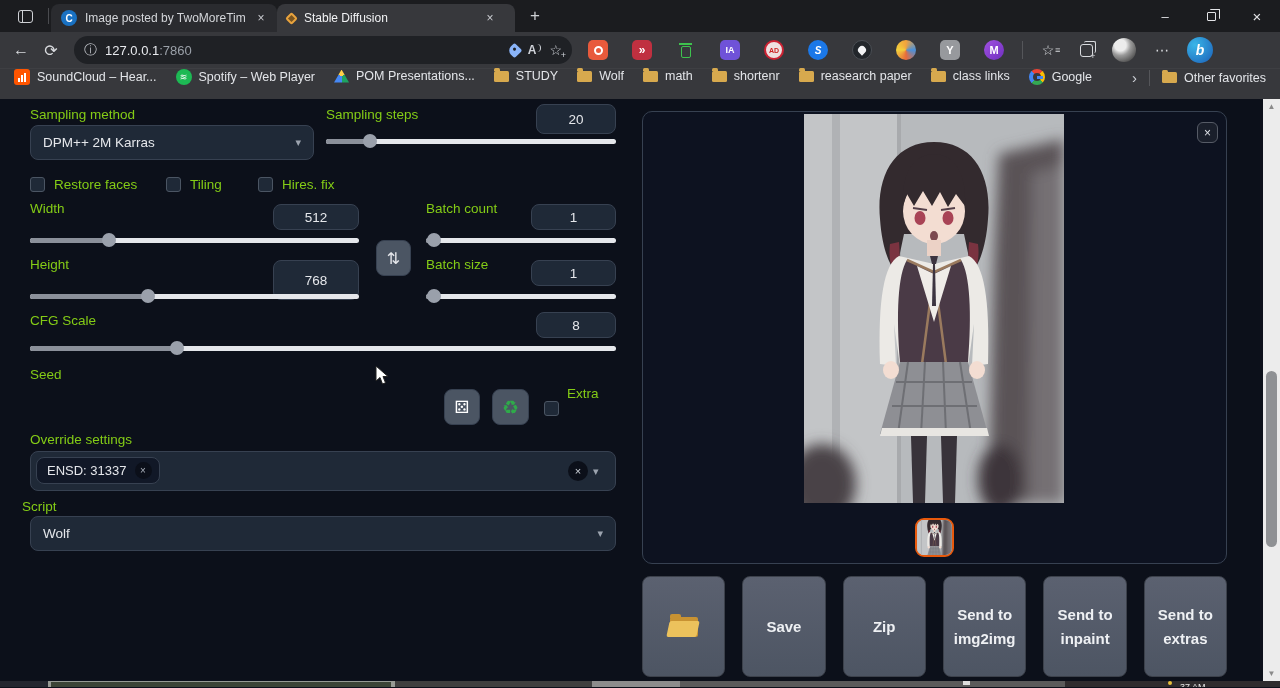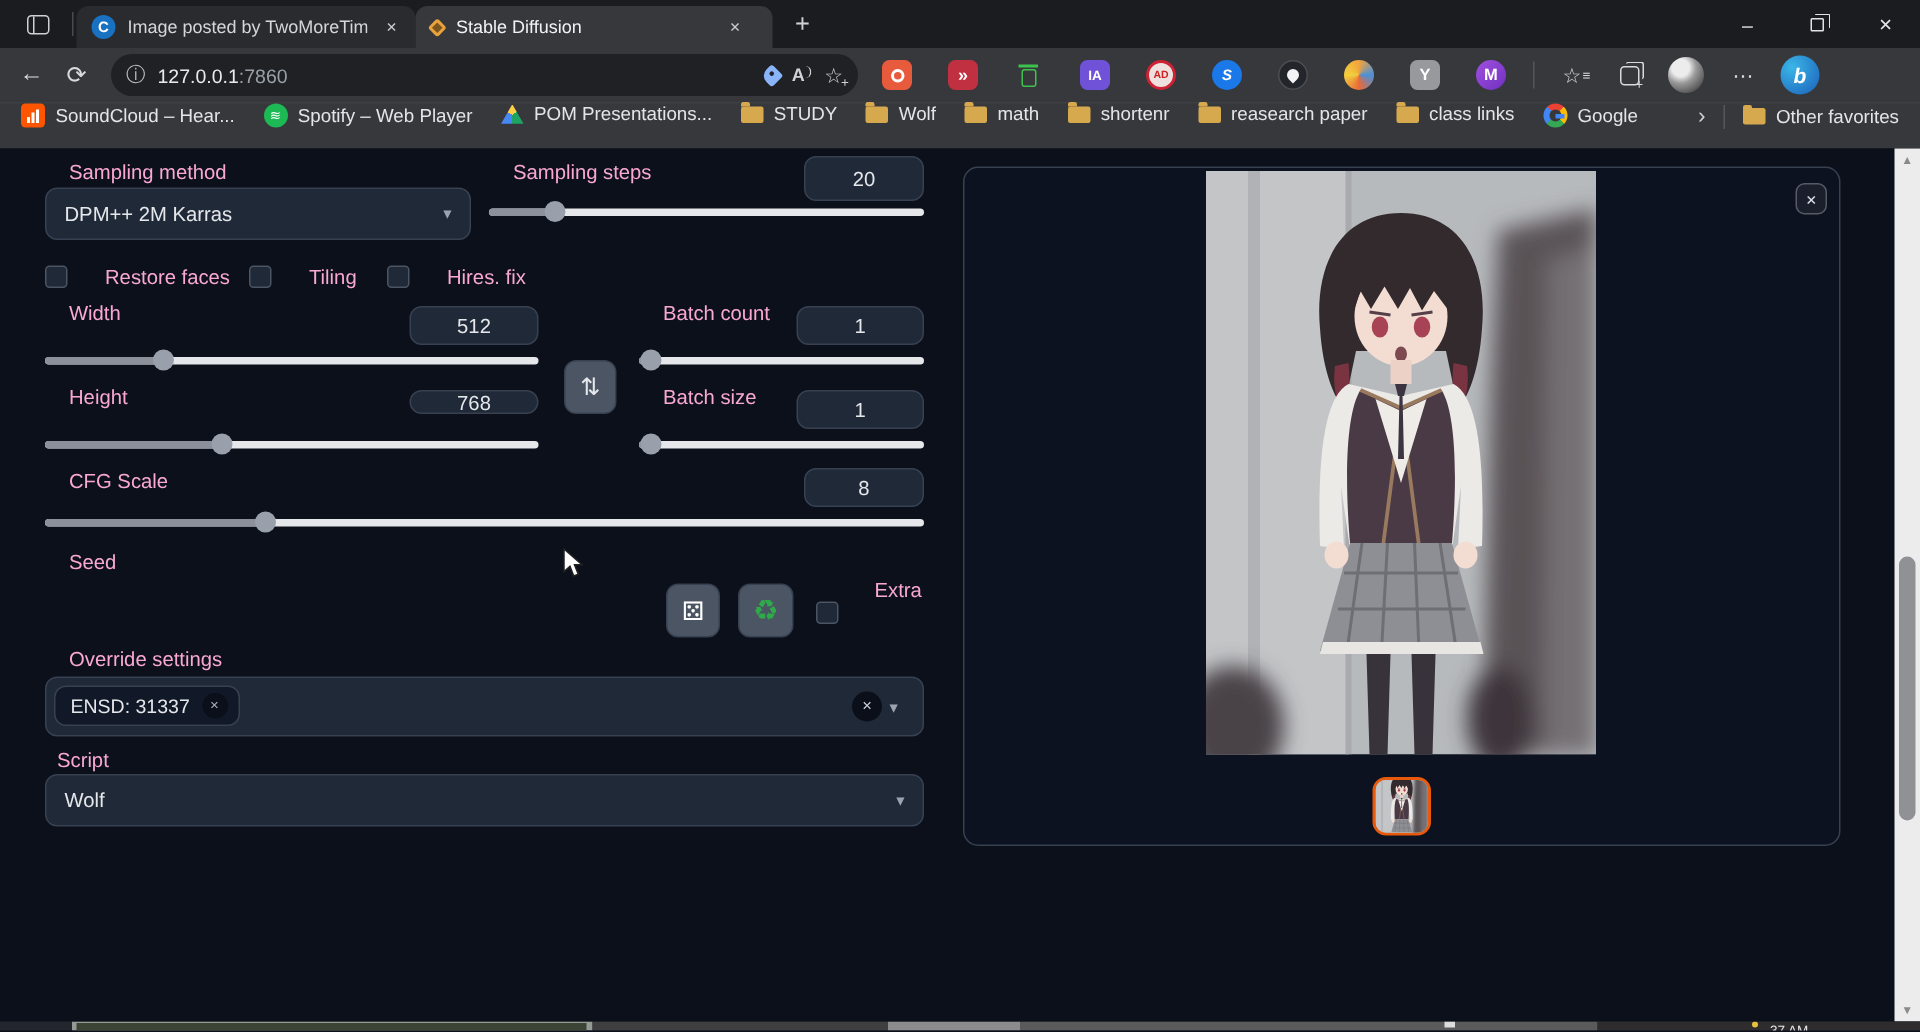--- a/index.html
+++ b/index.html
@@ -91,21 +91,21 @@
   .g-icon { width:16px; height:16px; border-radius:50%;
             background:conic-gradient(from -45deg, #ea4335 0 25%, #fbbc05 25% 50%, #34a853 50% 75%, #4285f4 75% 100%); position:relative; }
   .g-icon::before { content:""; position:absolute; inset:4px; border-radius:50%; background:#37383c; }
   .g-icon::after { content:""; position:absolute; right:2px; top:7px; width:6px; height:2.5px; background:#4285f4; }
   .bm-right { margin-left:auto; display:flex; align-items:center; gap:12px; }
   .bm-chev { color:#cfd2d8; font-size:15px; }
   .bm-sep { width:1px; height:16px; background:#55565a; }
 
   
   .content { position:relative; height:582px; background:#0c101a; color:#e7e9ee; }
-  .lbl { position:absolute; font-size:13.5px; color:#f9a8d4;margin-left:16px; }
+  .lbl { position:absolute; font-size:13.5px; color:#84cc16; }
   .box { position:absolute; background:#1f2937; border:1px solid #374151; border-radius:8px;
          color:#e5e7eb; font-size:13.5px; display:flex; align-items:center; }
   .numbox { justify-content:center; }
   .dropdown { padding:0 12px; justify-content:space-between; }
   .caret { color:#9ca3af; font-size:11px; }
   .slider { position:absolute; height:14px; }
   .slider .track { position:absolute; left:0; right:0; top:5px; height:5px; border-radius:3px; background:#e5e7eb; }
   .slider .fill { position:absolute; left:0; top:5px; height:5px; border-radius:3px; background:#8b909a; }
   .slider .knob { position:absolute; top:0; width:14px; height:14px; border-radius:50%; background:#9aa0ab; }
   .cb { position:absolute; width:15px; height:15px; border:1px solid #4b5563; border-radius:3px; background:#1f2937; }
@@ -344,21 +344,21 @@
       <span class="track"></span>
         <span class="fill" style="width:4%"></span>
         <span class="knob" style="left:calc(4% - 7px)"></span>
     </div>
 
     <div class="toolbtn" style="left:376px;top:141px;width:35px;height:36px;">
         <span>⇅</span>
       </div>
 
     <div class="lbl" style="left:30px;top:158px;">Height</div>
-    <div class="box numbox" style="left:273px;top:161px;width:86px;height:16px;">768</div>
+    <div class="box numbox" style="left:273px;top:161px;width:86px;height:40px;">768</div>
     <div class="slider" style="left:30px;top:190px;width:329px;">
       <span class="track"></span>
         <span class="fill" style="width:36%"></span>
         <span class="knob" style="left:calc(36% - 7px)"></span>
     </div>
 
     <div class="lbl" style="left:426px;top:158px;">Batch size</div>
     <div class="box numbox" style="left:531px;top:161px;width:85px;height:26px;">1</div>
     <div class="slider" style="left:426px;top:190px;width:190px;">
       <span class="track"></span>
@@ -465,20 +465,33 @@
         <use href="#sdscene"></use>
       </svg>
       <div class="gal-close">×</div>
       <div class="thumb">
         <svg viewBox="0 0 260 389" width="35" height="52" style="margin-left:0px;margin-top:-7px;">
             <use href="#sdscene"></use>
           </svg>
       </div>
     </div>
 
+    <div class="btnrow">
+      <div class="gbtn">
+        <span class="folder-glyph">
+            <span class="back"></span>
+            <span class="front"></span>
+          </span>
+      </div>
+      <div class="gbtn">Save</div>
+      <div class="gbtn">Zip</div>
+      <div class="gbtn">Send to img2img</div>
+      <div class="gbtn">Send to inpaint</div>
+      <div class="gbtn">Send to extras</div>
+    </div>
 
     <div class="scrollbar">
       <div class="sb-arrow" style="top:0;">▲</div>
       <div class="sb-thumb"></div>
       <div class="sb-arrow" style="bottom:0;top:auto;">▼</div>
     </div>
 
     <svg class="cursor" viewBox="0 0 14 20">
       <polygon points="1,1 1,16 5,12.5 7.5,19 10.5,17.8 8,11.5 13,11.5" fill="#fff" stroke="#222" stroke-width="1"></polygon>
     </svg>

